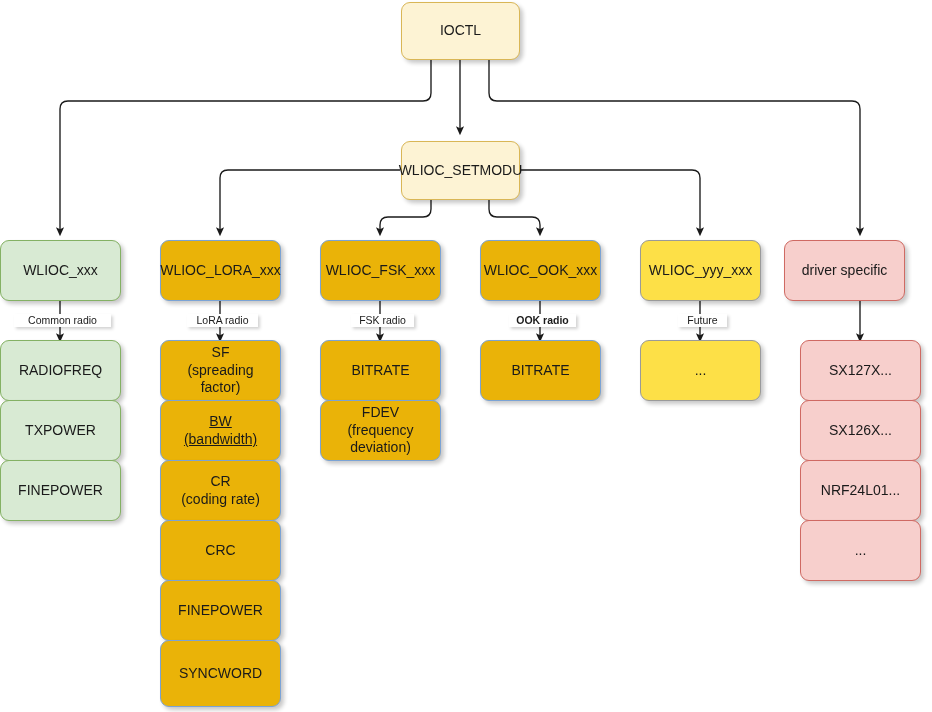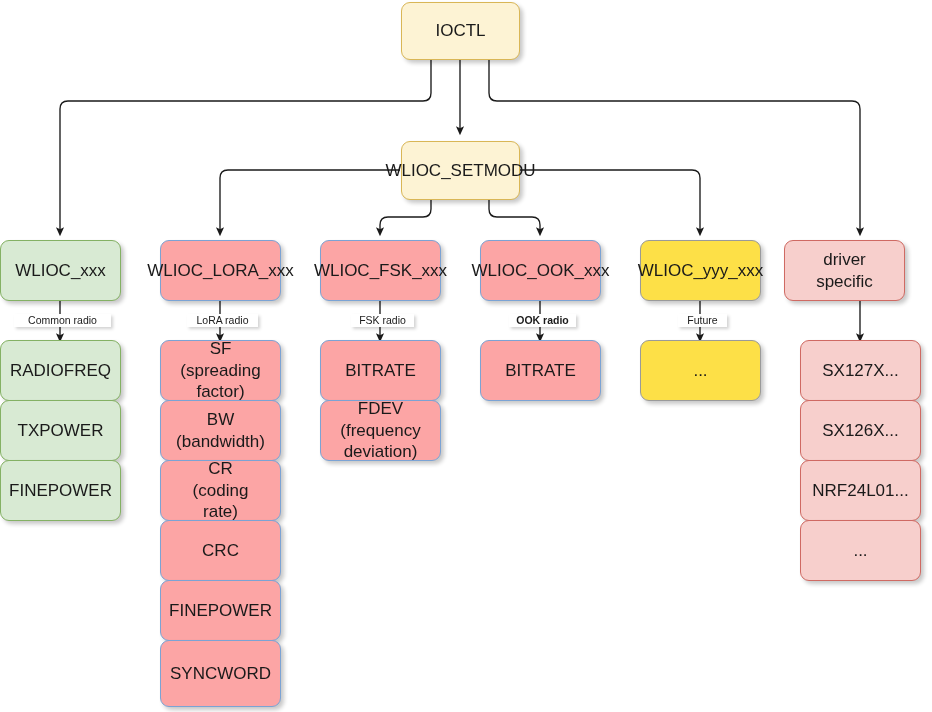--- a/index.html
+++ b/index.html
@@ -24,30 +24,30 @@
   .node{
     position:absolute;
     box-sizing:border-box;
     border-radius:9px;
     border:1px solid #999;
     background:#fff;
     display:flex;
     align-items:center;
     justify-content:center;
     text-align:center;
-    font-size:17px;
+    font-size:14px;
     color:#1a1a1a;
     line-height:1.28;
     box-shadow:3px 3px 4px rgba(0,0,0,0.22);
     padding:2px 16px;
   }
   .node .l2{display:block;}
   .n-yellow{background:#fdf3d4;border-color:#d9b656;}
   .n-green {background:#d8ead3;border-color:#84b164;}
-  .n-blue  {background:#fca5a5;border-color:#7ba3d4;}
+  .n-blue  {background:#eab308;border-color:#7ba3d4;}
   .n-grey  {background:#fde047;border-color:#9a9a9a;}
   .n-red   {background:#f7cfcc;border-color:#cf6a63;}
   .edge-label{
     position:absolute;
     font-size:10.5px;
     color:#1a1a1a;
     background:#ffffff;
     padding:0 2px;
     white-space:nowrap;
     text-align:center;
@@ -141,21 +141,21 @@
     <span>TXPOWER</span>
   </div>
   <div class="node n-green" style="left:0px; top:460px; width:121px; height:61px;">
     <span>FINEPOWER</span>
   </div>
 
   <div class="node n-blue" style="left:160px; top:340px; width:121px; height:61px;">
     <div><span>SF</span>
     <span class="l2">(spreading factor)</span></div>
   </div>
-  <div class="node n-blue" style="left:160px; top:400px; width:121px; height:61px;">
+  <div class="node n-blue" style="left:160px; top:400px; width:121px; height:61px;text-decoration:underline;">
     <div><span>BW</span>
     <span class="l2">(bandwidth)</span></div>
   </div>
   <div class="node n-blue" style="left:160px; top:460px; width:121px; height:61px;">
     <div><span>CR</span>
     <span class="l2">(coding rate)</span></div>
   </div>
   <div class="node n-blue" style="left:160px; top:520px; width:121px; height:61px;">
     <span>CRC</span>
   </div>

